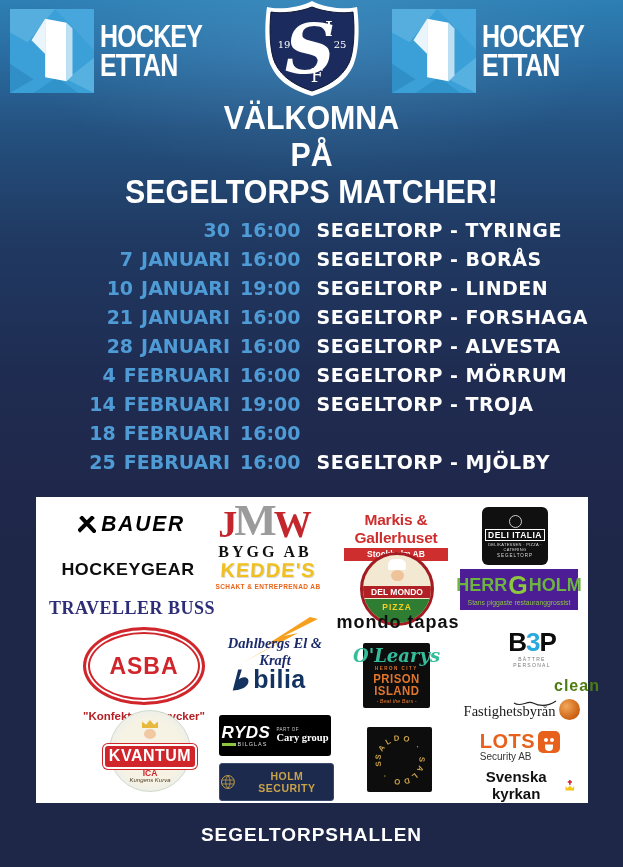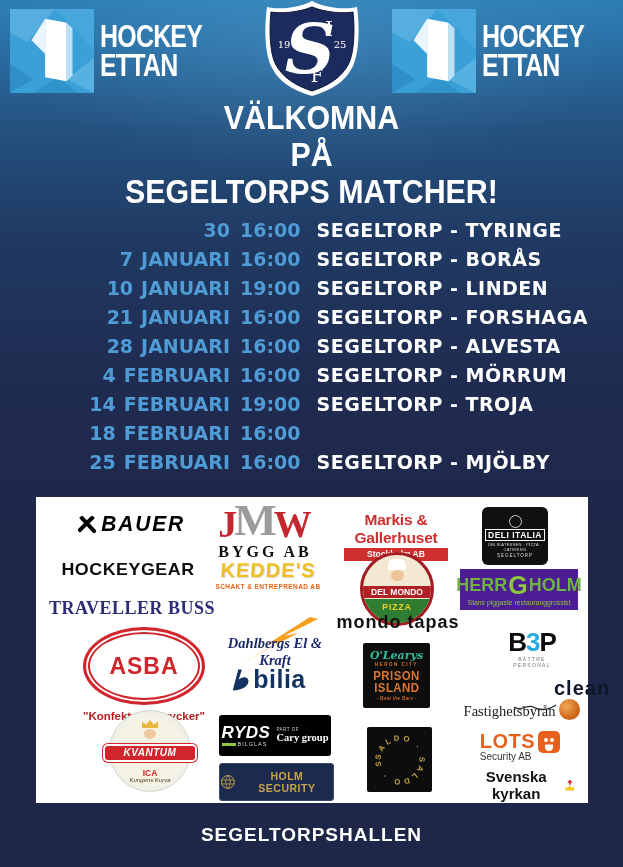--- a/index.html
+++ b/index.html
@@ -88,42 +88,42 @@
 
   .sp-dahlbergs { left:178px; top:126px; width:122px; height:40px; }
   .dahl-bolt { position:absolute; left:18px; top:-6px; }
   .dahl-text { position:relative; font-family:"Liberation Serif", serif; font-style:italic; font-weight:900; font-size:14.5px; color:#1a2a6b; top:12px; }
 
   .sp-bilia { left:184px; top:168px; width:96px; display:flex; align-items:center; justify-content:center; gap:3px; }
   .bilia-text { font-weight:700; font-size:25px; color:#13325f; letter-spacing:0.5px; }
 
   .sp-olearys { left:327px; top:146px; width:67px; }
   .ol-box { width:67px; height:65px; background:#0d0d0d; border-radius:2px; color:#e0762e; display:flex; flex-direction:column; align-items:center; justify-content:center; line-height:1; }
-  .ol-name { font-family:"DejaVu Serif", serif; font-style:italic; font-weight:700; font-size:11px; color:#35bc9b; }
+  .ol-name { font-family:"DejaVu Serif", serif; font-style:italic; font-weight:700; font-size:18px; color:#35bc9b; }
   .ol-sub { font-size:4.5px; letter-spacing:1.5px; font-weight:700; margin:2px 0 2px; }
   .ol-line { font-size:12px; font-weight:900; letter-spacing:0.5px; transform:scaleX(0.95); }
   .ol-tag { font-size:5.5px; font-style:italic; margin-top:2px; }
 
   .sp-b3p { left:465px; top:132px; width:62px; }
   .b3p-row { font-weight:900; font-size:26px; letter-spacing:-1px; line-height:1; }
   .b3p-b,.b3p-p { color:#0c0c0c; } .b3p-3 { color:#2aa9e0; }
   .b3p-sub { font-size:5px; letter-spacing:1.3px; color:#777; margin-top:1px; }
 
   .sp-clean { left:470px; top:181px; width:58px; }
-  .clean-text { font-weight:800; font-size:20px; color:#0f172a; letter-spacing:1px; line-height:1;margin-left:48px; }
+  .clean-text { font-weight:800; font-size:16px; color:#4d7c0f; letter-spacing:1px; line-height:1;margin-left:48px; }
 
   .sp-fastighets { left:426px; top:202px; width:120px; display:flex; align-items:flex-end; justify-content:center; gap:4px; }
   .fb-text { font-family:"Liberation Serif", serif; font-size:14.5px; color:#1a1a1a; }
   .fb-orb { width:21px; height:21px; border-radius:50%; background:radial-gradient(circle at 35% 35%, #f2a85c, #d0691a 60%, #b3500e); }
 
   .sp-kvantum { left:58px; top:213px; width:112px; }
   .kv-badge { position:relative; width:80px; height:80px; margin:0 auto; border-radius:50%; background:radial-gradient(#f7f3e4 55%, #dfe9f0); border:1px solid #cfd9c9; }
   .kv-crown { width:16px; height:8px; background:#e7b93c; clip-path:polygon(0 100%,0 20%,25% 60%,50% 0,75% 60%,100% 20%,100% 100%); margin:9px auto 0; }
   .kv-face { width:12px; height:10px; background:#f0c9a2; border-radius:50%; margin:1px auto 0; }
-  .kv-band { position:absolute; left:-7px; right:-7px; top:33px; background:#d0252b; border:2px solid #fff; border-radius:5px; color:#fff; font-weight:800; font-size:10px; letter-spacing:0.5px; padding:1px 0 2px; box-shadow:0 0 0 1px #d0252b;font-style:italic; }
+  .kv-band { position:absolute; left:-7px; right:-7px; top:33px; background:#d0252b; border:2px solid #fff; border-radius:5px; color:#fff; font-weight:800; font-size:16px; letter-spacing:0.5px; padding:1px 0 2px; box-shadow:0 0 0 1px #d0252b; }
   .kv-ica { position:absolute; left:0; right:0; top:57px; color:#d0252b; font-weight:900; font-size:8.5px; }
   .kv-sub { position:absolute; left:0; right:0; top:66px; color:#4a3b20; font-size:6px; font-style:italic; }
 
   .sp-ryds { left:183px; top:218px; width:112px; }
   .ryds-box { width:112px; height:41px; background:#000; border-radius:3px; display:flex; align-items:center; justify-content:center; gap:6px; color:#fff; }
   .ryds-left { display:flex; flex-direction:column; align-items:flex-start; line-height:1; }
   .ryds-name { font-weight:900; font-size:17px; font-style:italic; letter-spacing:0.5px; }
   .ryds-bilglas-row { display:flex; align-items:center; gap:2px; margin-top:1px; }
   .ryds-green { width:14px; height:3px; background:#8dc63f; }
   .ryds-bilglas { font-size:5.5px; letter-spacing:1px; color:#ddd; }

